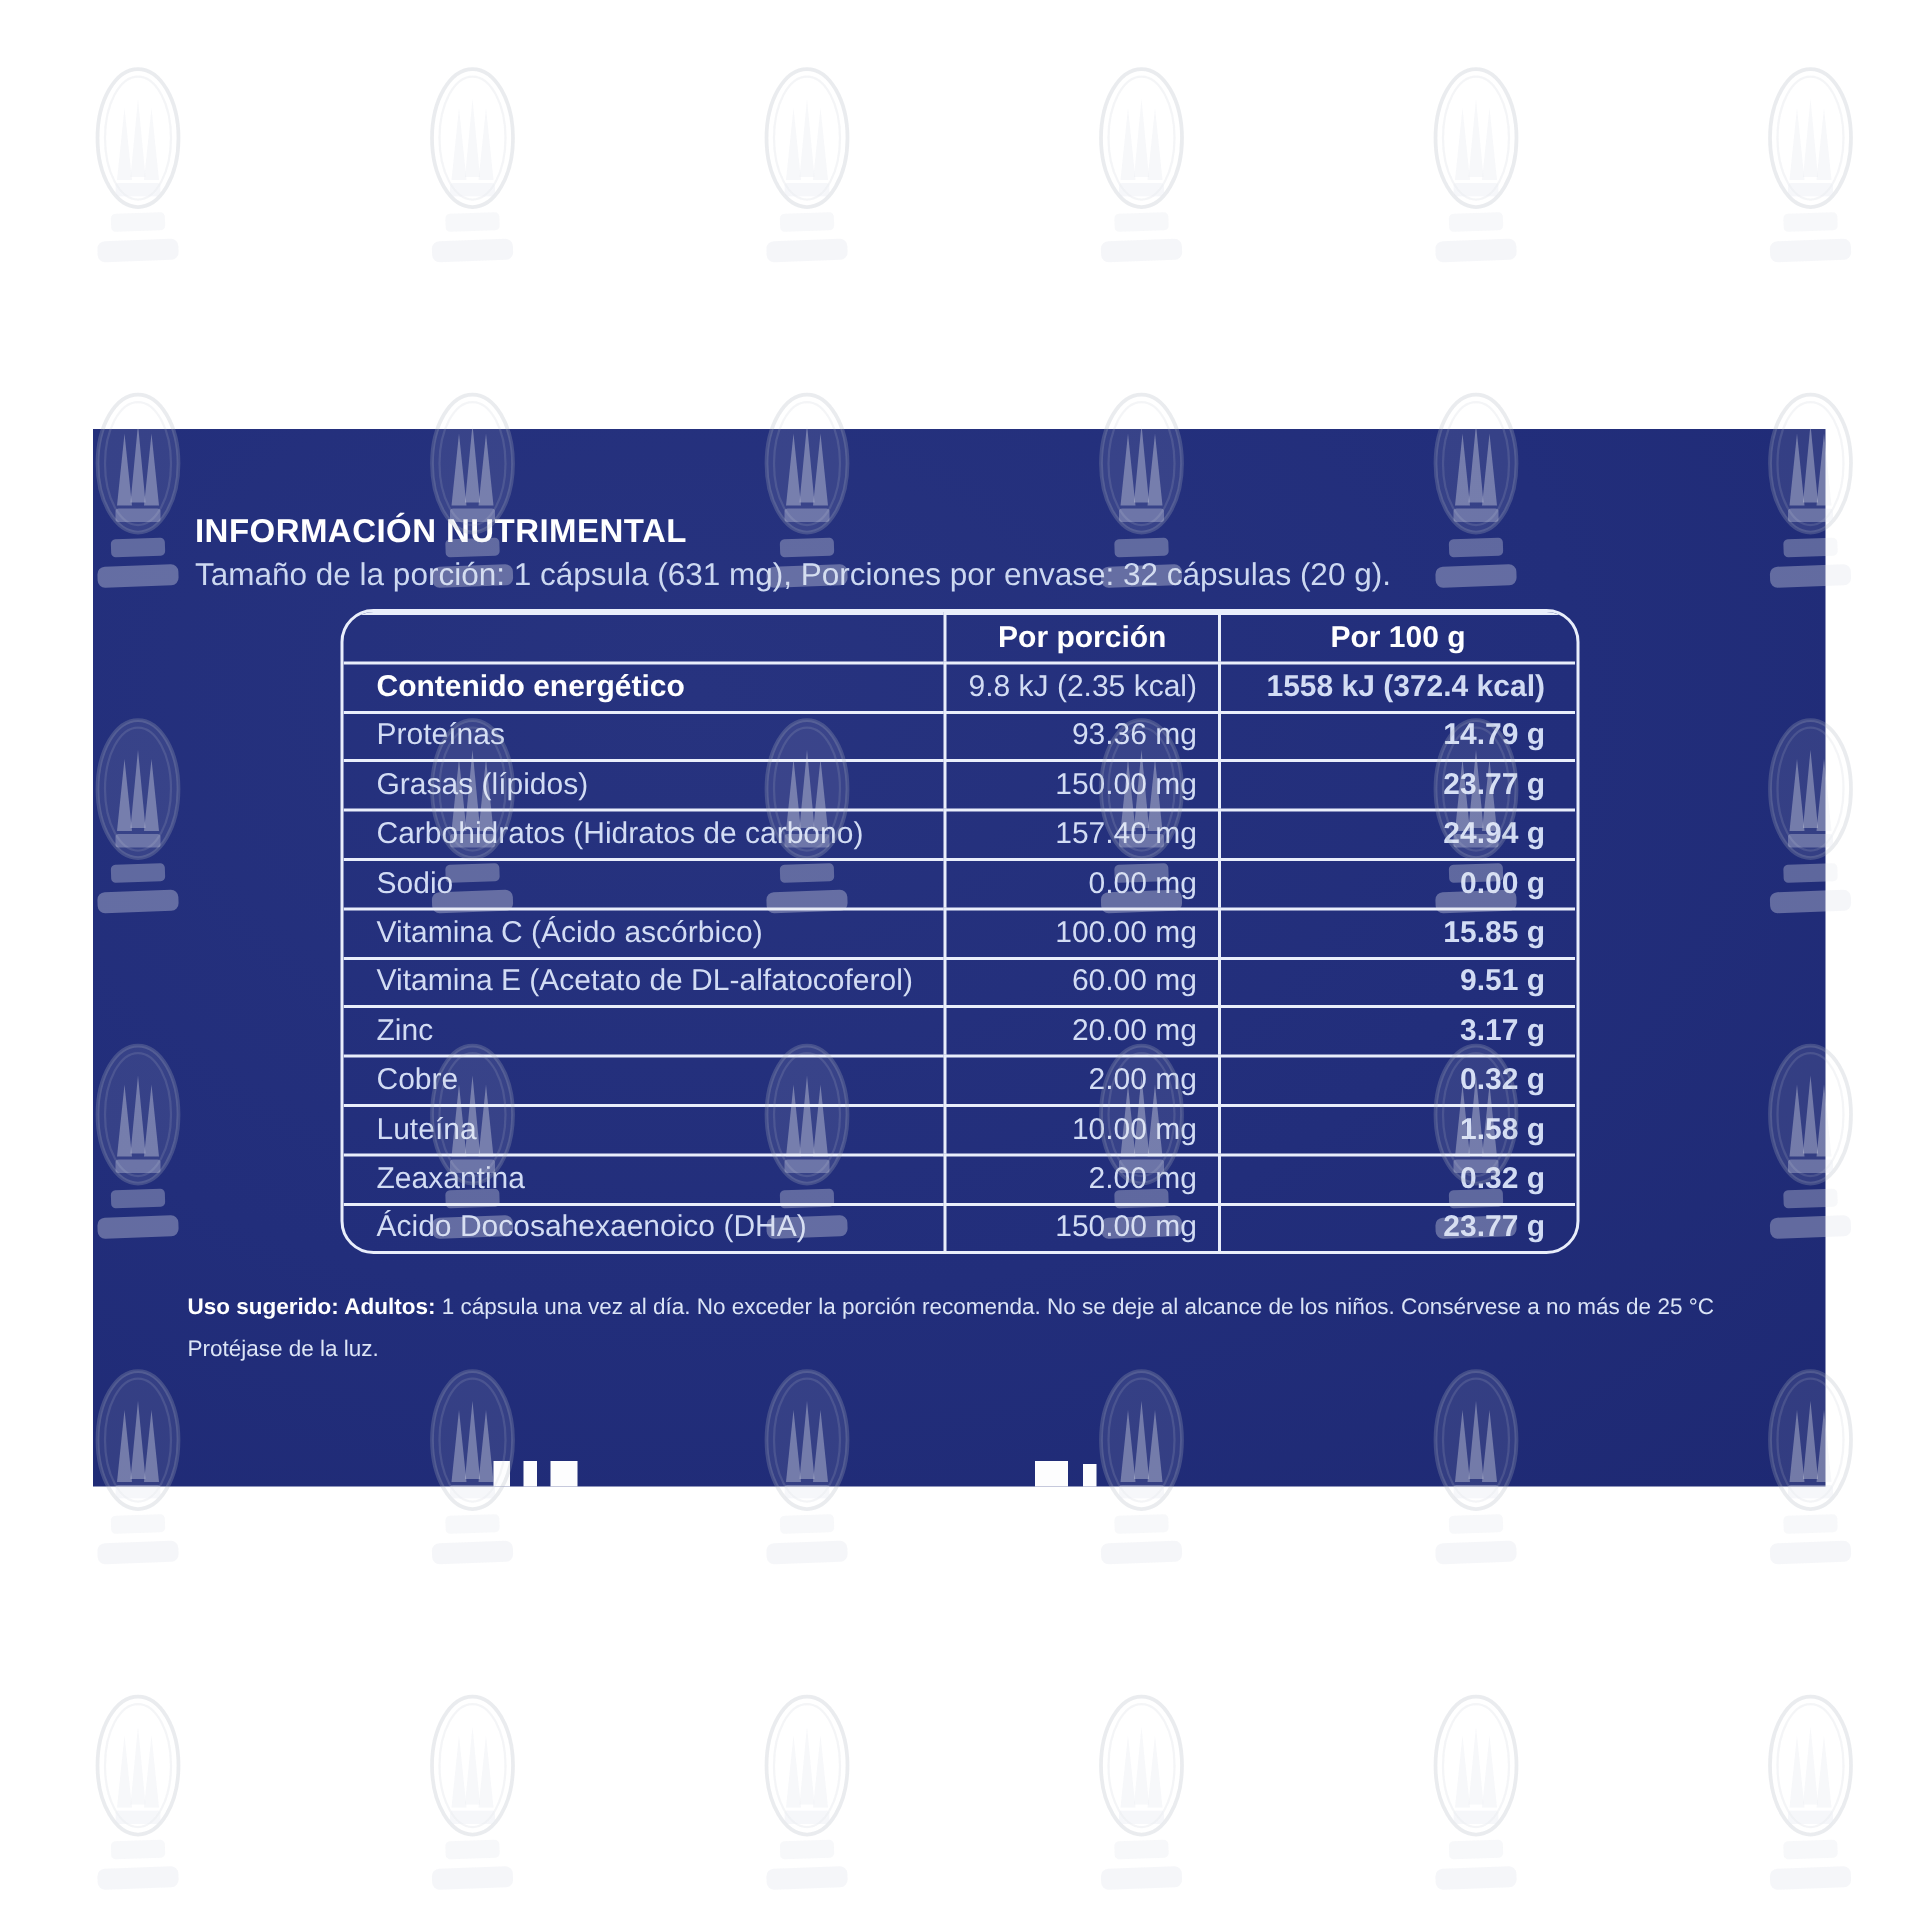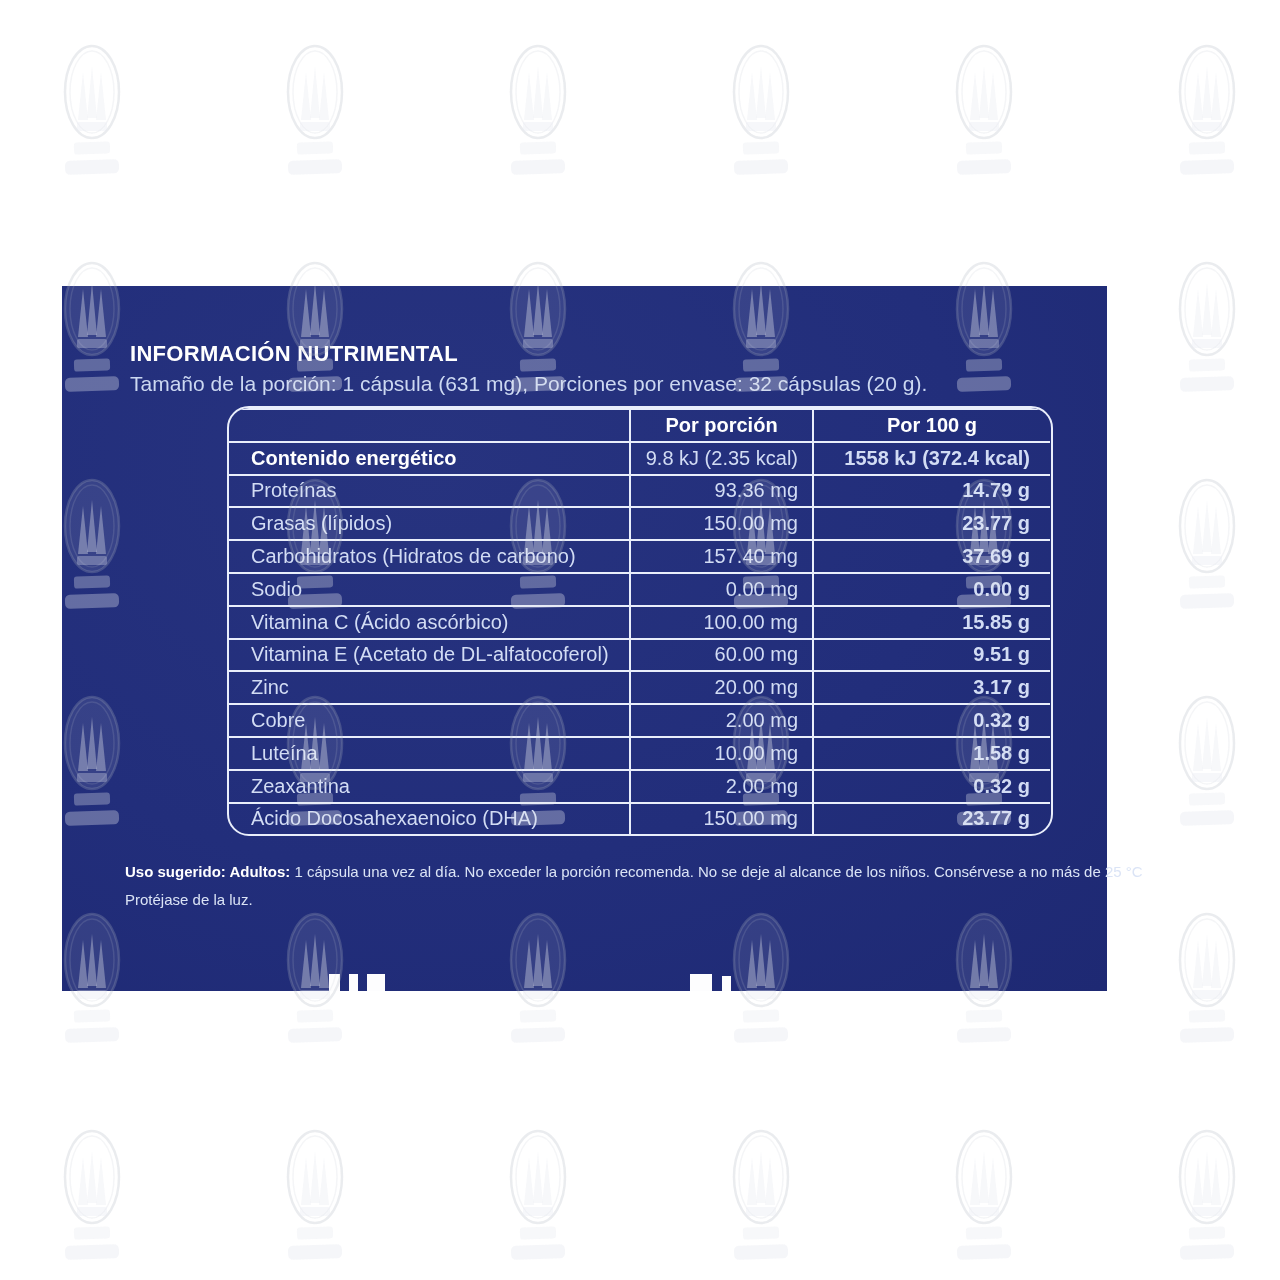--- a/index.html
+++ b/index.html
@@ -11,21 +11,21 @@
   }
   .stage { position: absolute; inset: 0; width: 1280px; height: 1280px; }
 
   
   .wm-layer { position: absolute; inset: 0; z-index: 30; pointer-events: none; }
   .wm { position: absolute; width: 70px; height: 152px; opacity: .9; }
 
   
   .panel {
     position: absolute; left: 62px; top: 286px;
-    width: 1045px; height: 705px; z-index: 10;
+    width: 1155px; height: 705px; z-index: 10;
     background: radial-gradient(ellipse at 35% 25%, #27337f 0%, #222e7b 55%, #1e2973 100%);
   }
 
   .title {
     position: absolute; left: 68px; top: 55px;
     font-size: 22px; font-weight: bold; color: #ffffff;
     letter-spacing: .3px;
   }
   .subtitle {
     position: absolute; left: 68px; top: 86px;
@@ -97,21 +97,21 @@
       <div class="cell c1 lbl">Proteínas</div>
       <div class="cell c2 val">93.36 mg</div>
       <div class="cell c3 val">14.79 g</div>
 
       <div class="cell c1 lbl">Grasas (lípidos)</div>
       <div class="cell c2 val">150.00 mg</div>
       <div class="cell c3 val">23.77 g</div>
 
       <div class="cell c1 lbl">Carbohidratos (Hidratos de carbono)</div>
       <div class="cell c2 val">157.40 mg</div>
-      <div class="cell c3 val">37.69 g</div>
+      <div class="cell c3 val">24.94 g</div>
 
       <div class="cell c1 lbl">Sodio</div>
       <div class="cell c2 val">0.00 mg</div>
       <div class="cell c3 val">0.00 g</div>
 
       <div class="cell c1 lbl">Vitamina C (Ácido ascórbico)</div>
       <div class="cell c2 val">100.00 mg</div>
       <div class="cell c3 val">15.85 g</div>
 
       <div class="cell c1 lbl">Vitamina E (Acetato de DL-alfatocoferol)</div>

